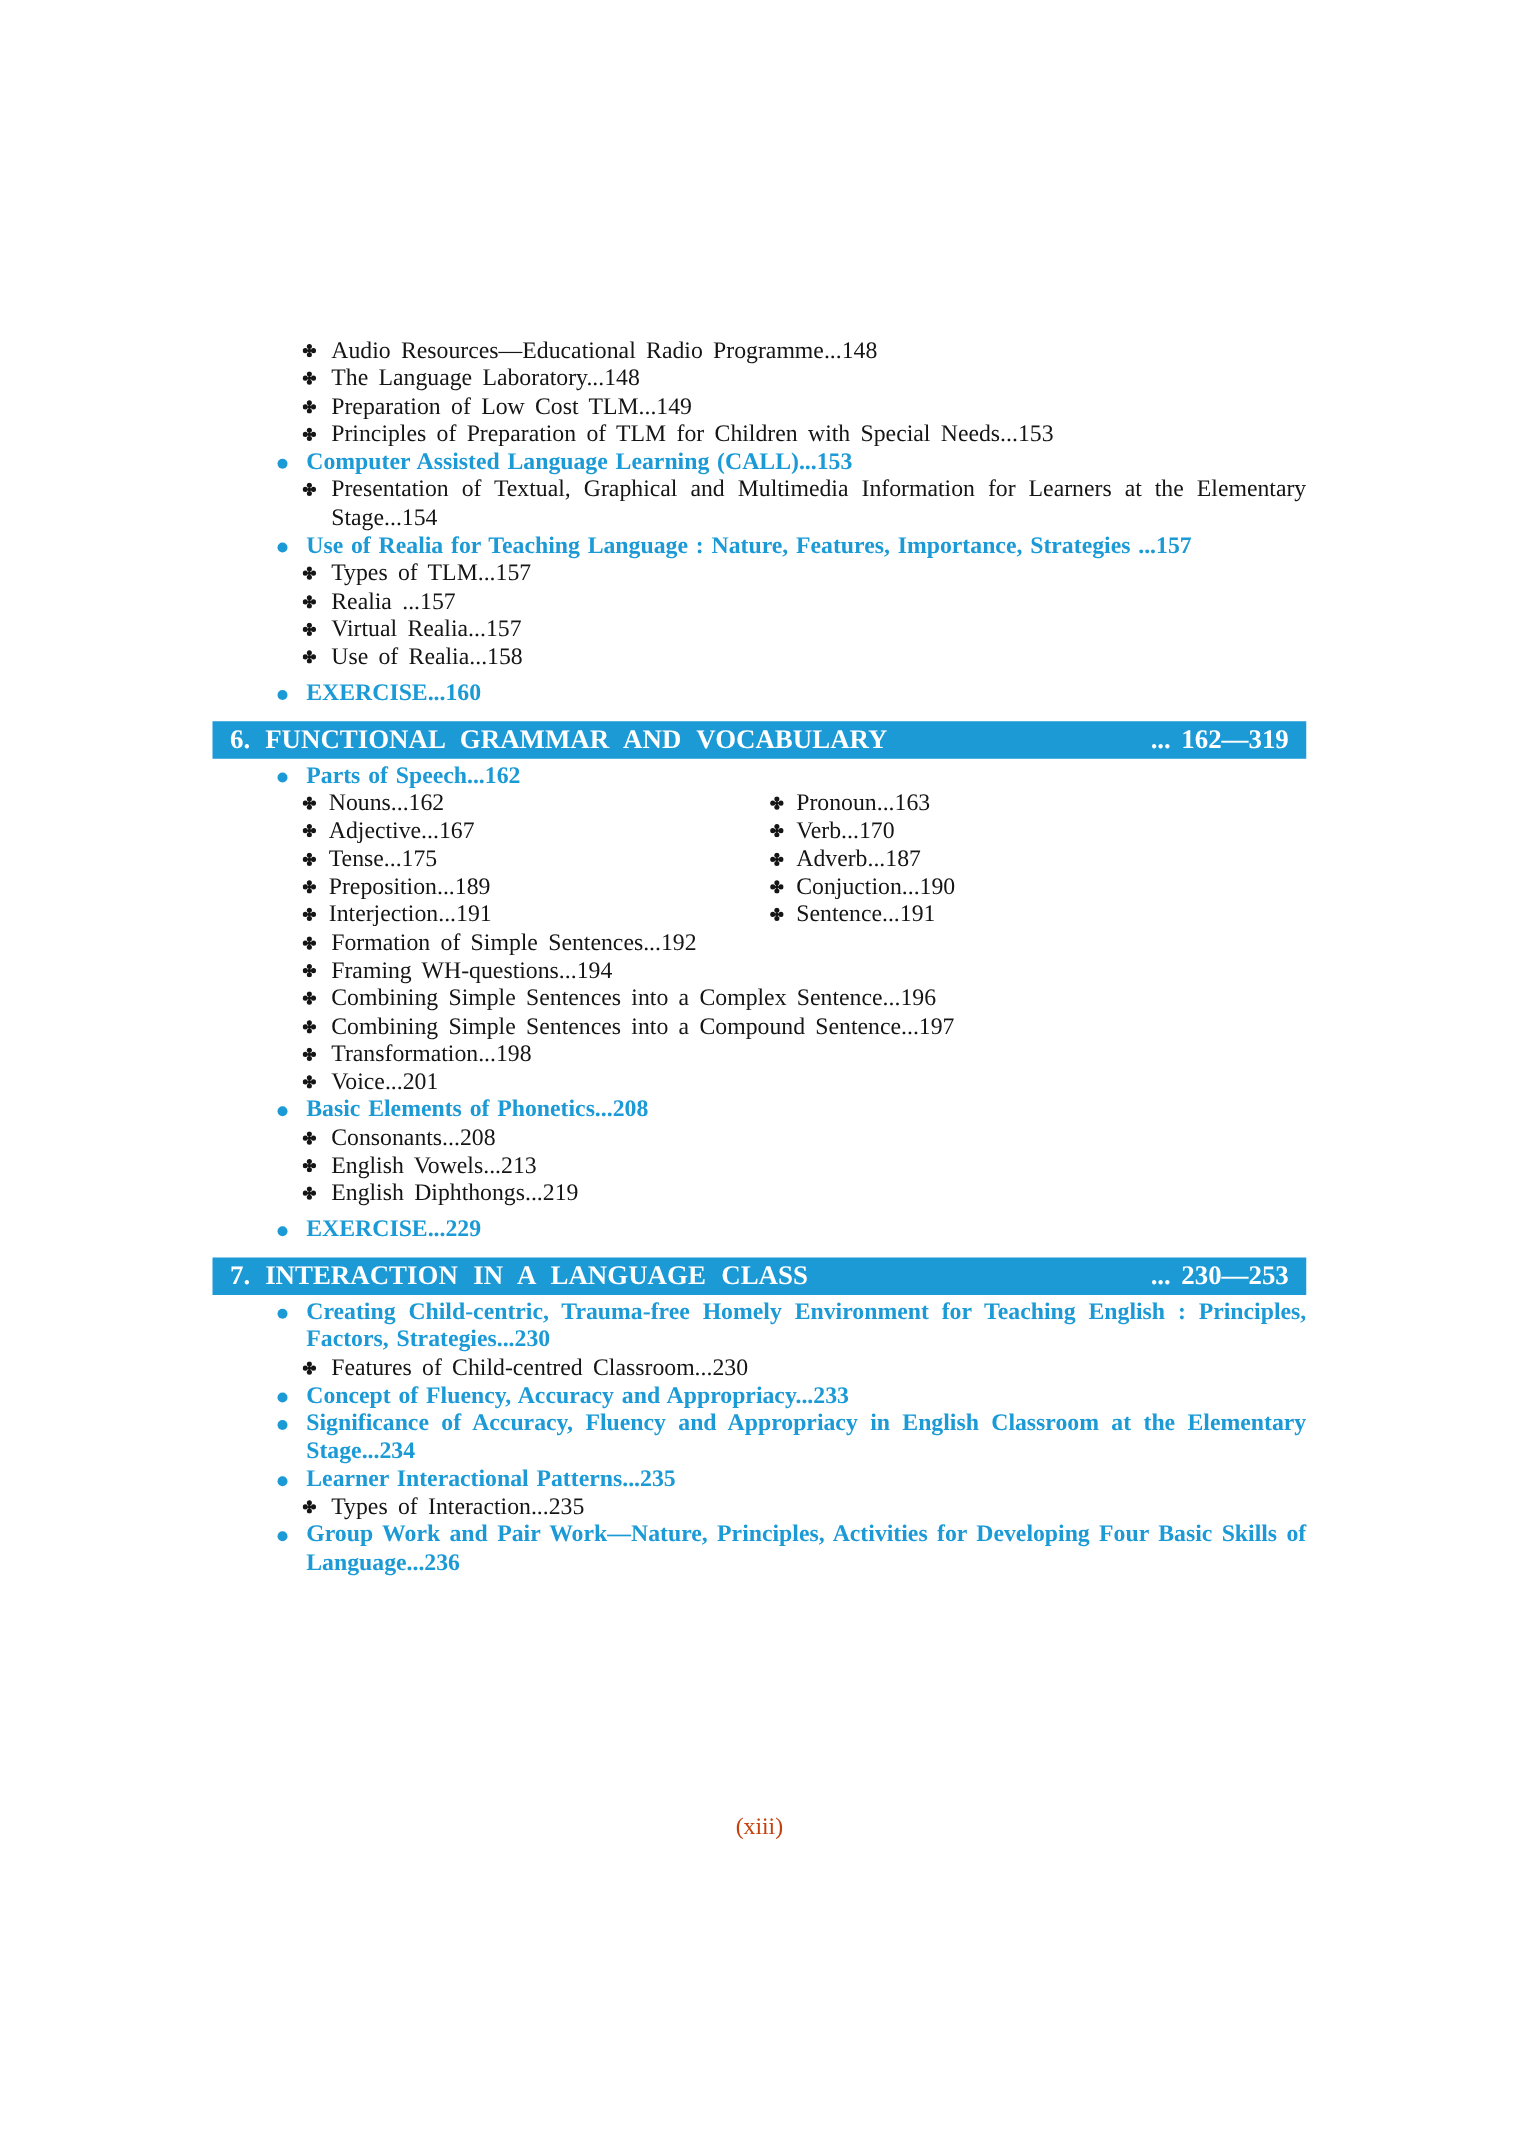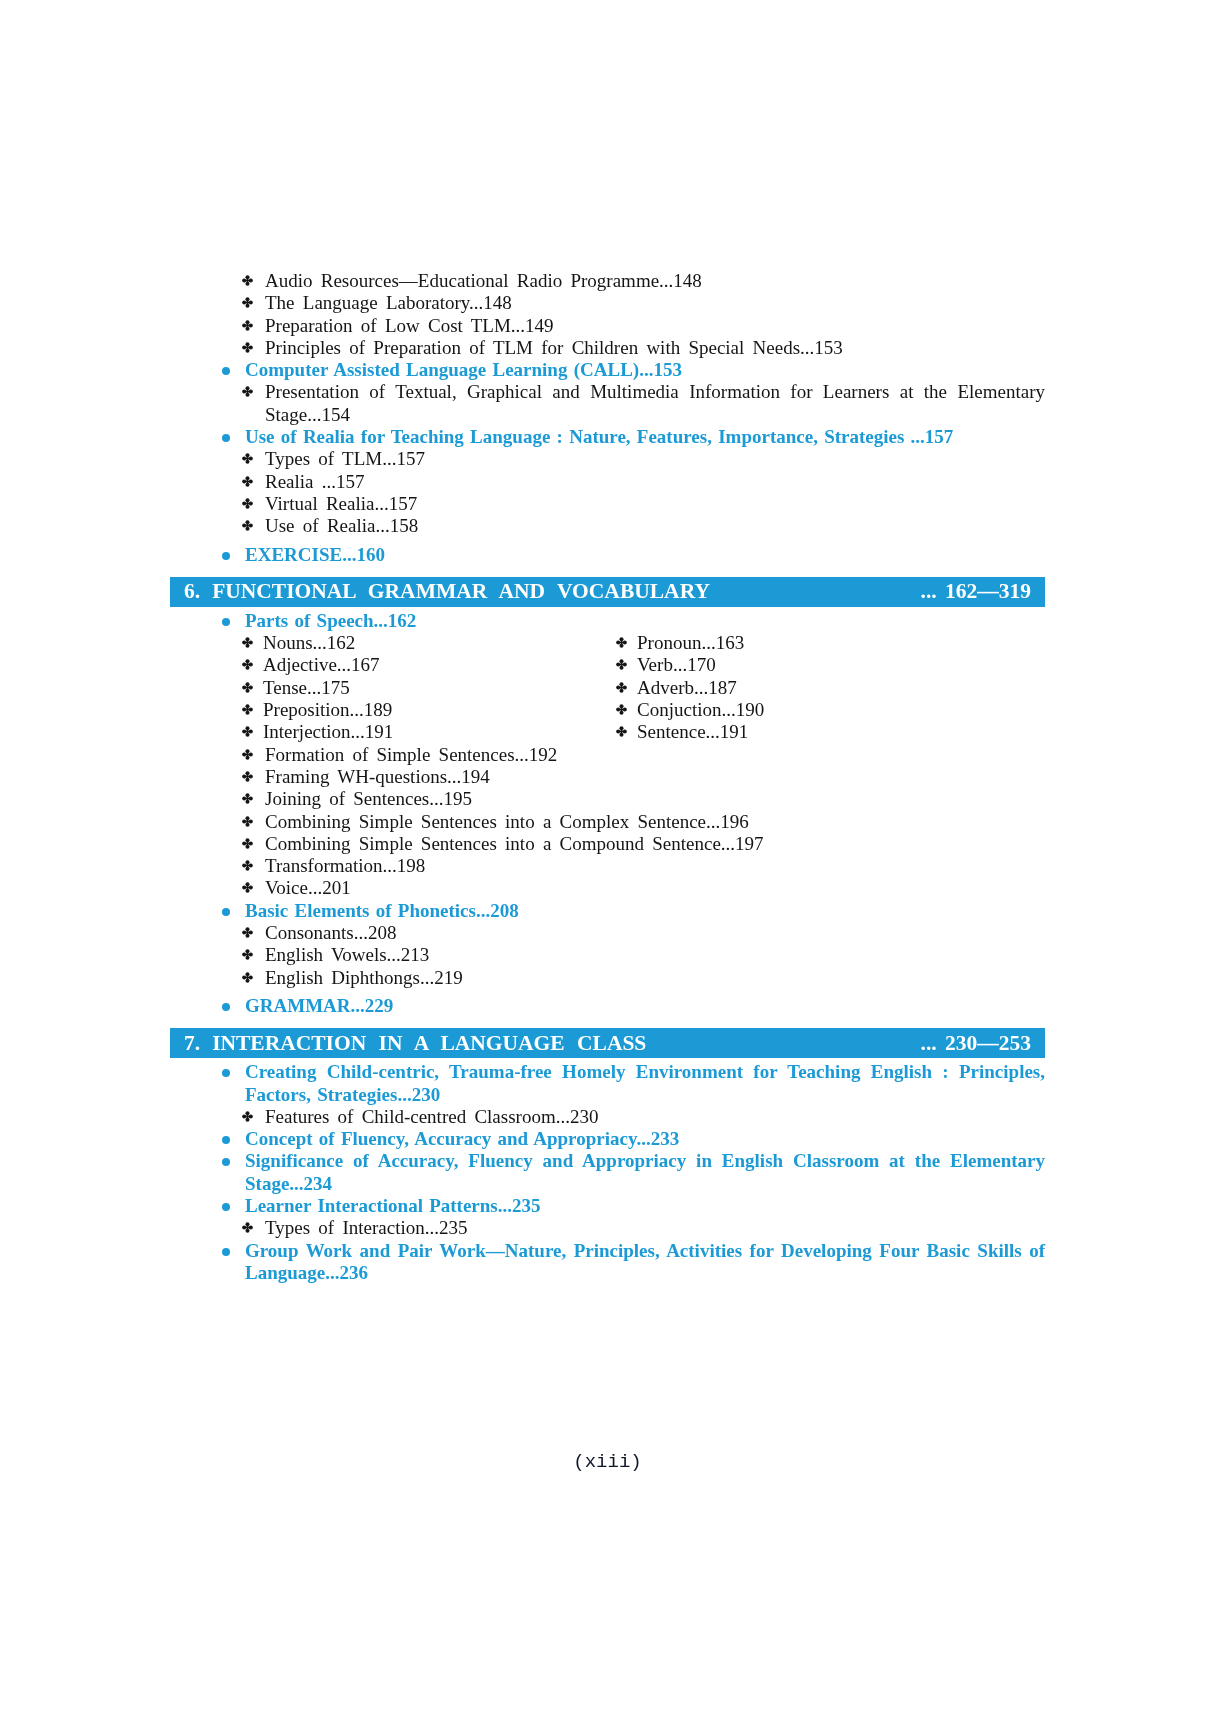--- a/index.html
+++ b/index.html
@@ -68,22 +68,21 @@
   .cell .clover{flex:0 0 auto;margin:5px 10px 0 0;}
   .cell1{width:374px;}
   .cell2{flex:1;}
   .clover{display:inline-block;width:11px;height:11px;}
   .footer{
     position:absolute;
     left:170px;top:1451px;
     width:875px;
     text-align:center;
     font-size:19px;
-    color:#0f172a;
-    font-family:Liberation Mono, monospace;
+    color:#c2410c;
   }
 </style>
 </head>
 <body>
 
 <div class="page">
   <div class="content" id="toc">
       <div class="item sub">
     <svg class="clover" viewBox="0 0 12 12" fill="#151515" xmlns="http://www.w3.org/2000/svg">
       <circle cx="6" cy="2.4" r="2.2"></circle>
@@ -328,30 +327,20 @@
     <span>Framing WH-questions...194</span>
   </div>
       <div class="item sub">
     <svg class="clover" viewBox="0 0 12 12" fill="#151515" xmlns="http://www.w3.org/2000/svg">
       <circle cx="6" cy="2.4" r="2.2"></circle>
           <circle cx="2.4" cy="6" r="2.2"></circle>
       <circle cx="9.6" cy="6" r="2.2"></circle>
           <circle cx="6" cy="9.6" r="2.2"></circle>
       <rect x="4.4" y="4.4" width="3.2" height="3.2" transform="rotate(45 6 6)"></rect>
     </svg>
-    <span>Joining of Sentences...195</span>
-  </div>
-      <div class="item sub">
-    <svg class="clover" viewBox="0 0 12 12" fill="#151515" xmlns="http://www.w3.org/2000/svg">
-      <circle cx="6" cy="2.4" r="2.2"></circle>
-          <circle cx="2.4" cy="6" r="2.2"></circle>
-      <circle cx="9.6" cy="6" r="2.2"></circle>
-          <circle cx="6" cy="9.6" r="2.2"></circle>
-      <rect x="4.4" y="4.4" width="3.2" height="3.2" transform="rotate(45 6 6)"></rect>
-    </svg>
     <span>Combining Simple Sentences into a Complex Sentence...196</span>
   </div>
       <div class="item sub">
     <svg class="clover" viewBox="0 0 12 12" fill="#151515" xmlns="http://www.w3.org/2000/svg">
       <circle cx="6" cy="2.4" r="2.2"></circle>
           <circle cx="2.4" cy="6" r="2.2"></circle>
       <circle cx="9.6" cy="6" r="2.2"></circle>
           <circle cx="6" cy="9.6" r="2.2"></circle>
       <rect x="4.4" y="4.4" width="3.2" height="3.2" transform="rotate(45 6 6)"></rect>
     </svg>
@@ -406,21 +395,21 @@
       <circle cx="6" cy="2.4" r="2.2"></circle>
           <circle cx="2.4" cy="6" r="2.2"></circle>
       <circle cx="9.6" cy="6" r="2.2"></circle>
           <circle cx="6" cy="9.6" r="2.2"></circle>
       <rect x="4.4" y="4.4" width="3.2" height="3.2" transform="rotate(45 6 6)"></rect>
     </svg>
     <span>English Diphthongs...219</span>
   </div>
       <div class="item main gap-top">
     <span class="dot"></span>
-    <span>GRAMMAR...229</span>
+    <span>EXERCISE...229</span>
   </div>
       <div class="band">
     <span class="num">7.</span>
     <span class="title">INTERACTION IN A LANGUAGE CLASS</span>
     <span class="pages">... 230—253</span>
   </div>
       <div class="item main">
     <span class="dot"></span>
     <span>Creating Child-centric, Trauma-free Homely Environment for Teaching English : Principles, Factors, Strategies...230</span>
   </div>

